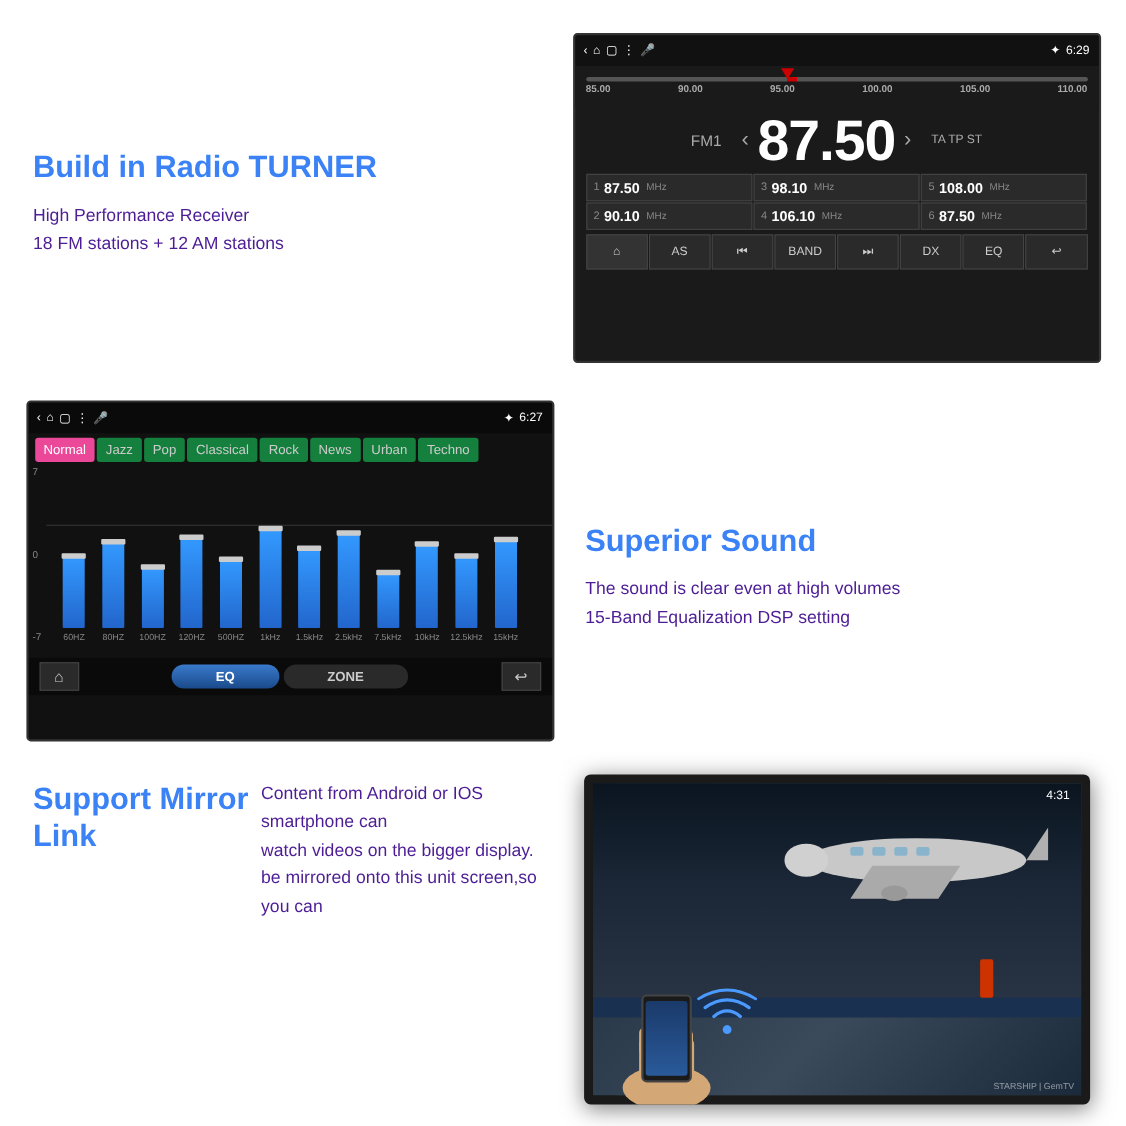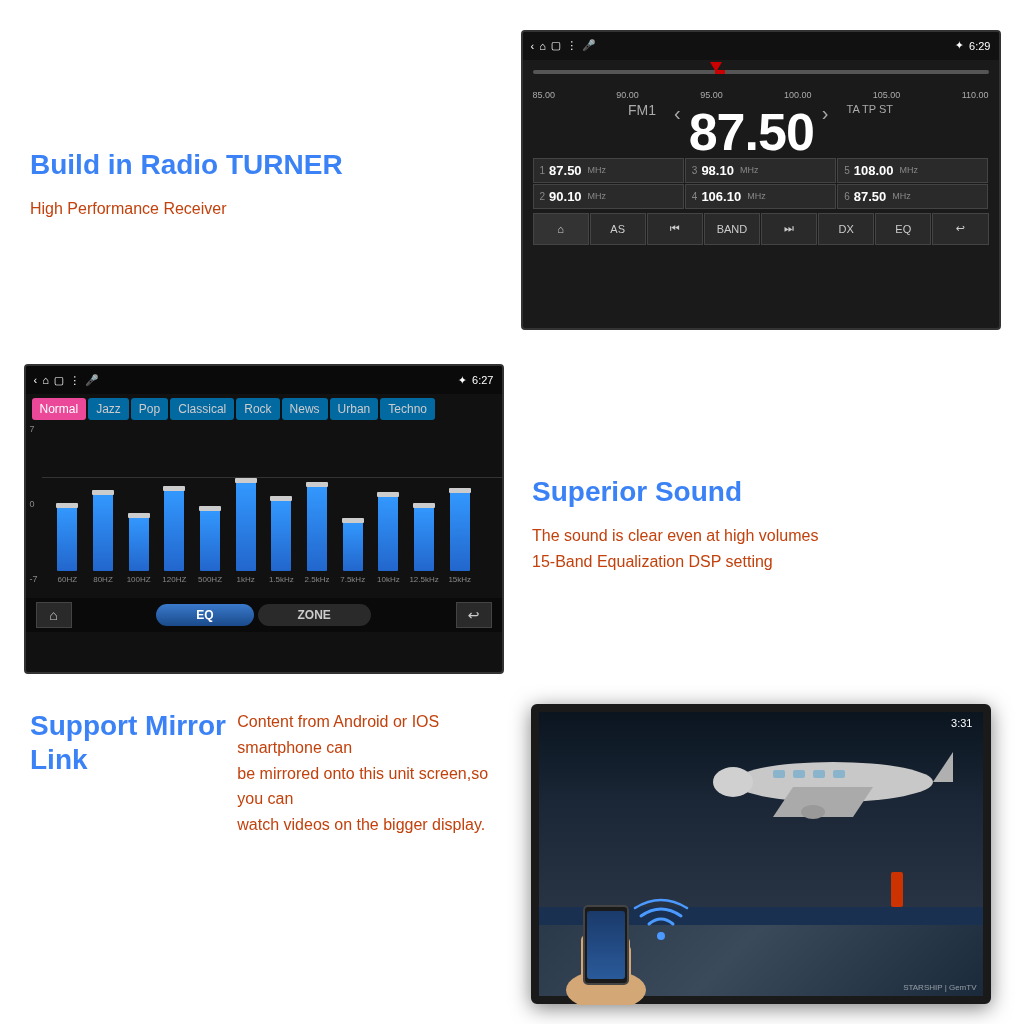--- a/index.html
+++ b/index.html
@@ -84,21 +84,21 @@
       font-size: 28px;
       font-weight: 900;
       color: #3b82f6;
       margin-bottom: 15px;
       font-family: 'Arial Black', Arial, sans-serif;
       line-height: 1.2;
     }
 
     .section-body {
       font-size: 16px;
-      color: #c2410c;
+      color: #4c1d95;
       line-height: 1.6;
     }
 
     
     .radio-screen {
       width: 480px;
       height: 300px;
       background: #1a1a1a;
       border-radius: 4px;
       border: 2px solid #333;
@@ -141,25 +141,27 @@
       border-left: 6px solid transparent;
       border-right: 6px solid transparent;
       border-top: 10px solid #cc0000;
     }
 
     .slider-labels {
       display: flex;
       justify-content: space-between;
       font-size: 9px;
       color: #aaa;
-      margin-top: 16px;
+      margin-top: 2px;
+      font-weight: bold;
     }
 
     .radio-main {
       display: flex;
+      align-items: center;
       justify-content: center;
       padding: 4px 10px;
       height: 60px;
     }
 
     .radio-band {
       color: #aaa;
       font-size: 14px;
       margin-right: 10px;
     }
@@ -269,21 +271,21 @@
       gap: 2px;
       padding: 4px 6px;
       background: #111;
     }
 
     .eq-preset-btn {
       padding: 4px 8px;
       border-radius: 3px;
       font-size: 12px;
       color: #ccc;
-      background: #0369a1;
+      background: #15803d;
       cursor: pointer;
       border: none;
     }
 
     .eq-preset-btn.active {
       background: #ec4899;
       color: #fff;
     }
 
     .eq-bands-container {
@@ -493,20 +495,21 @@
   </style>
 </head>
 <body>
 
 <div class="page">
 
   <div class="section-radio-text">
     <h2 class="section-title">Build in Radio TURNER</h2>
     <div class="section-body">
       <p>High Performance Receiver</p>
+      <p>18 FM stations + 12 AM stations</p>
     </div>
   </div>
 
   <div class="section-radio-img">
     <div class="radio-screen">
 
       <div class="radio-statusbar">
         <div class="status-icons">
           <span>‹</span>
           <span>⌂</span>
@@ -715,22 +718,22 @@
     <div class="section-body">
       <p>The sound is clear even at high volumes</p>
       <p>15-Band Equalization DSP setting</p>
     </div>
   </div>
 
   <div class="section-mirror-text">
     <h2 class="section-title">Support Mirror Link</h2>
     <div class="section-body">
       <p>Content from Android or IOS smartphone can</p>
+      <p>watch videos on the  bigger display.</p>
       <p>be mirrored onto this unit screen,so you can</p>
-      <p>watch videos on the  bigger display.</p>
     </div>
   </div>
 
   <div class="section-mirror-img">
     <div style="position:relative; width:460px; height:290px;">
 
       <div class="mirror-screen">
 
         <div class="mirror-sidebar">
           <div class="mirror-sidebar-dot"></div>
@@ -759,21 +762,21 @@
               <rect x="120" y="48" width="12" height="8" rx="2" fill="#8ab4cc"></rect>
 
               <ellipse cx="100" cy="90" rx="12" ry="7" fill="#999"></ellipse>
             </svg>
 
             <div class="ground-strip"></div>
 
             <div style="position:absolute; bottom:18px; right:80px; width:12px; height:35px; background:#cc3300; border-radius:2px;"></div>
           </div>
 
-          <div class="time-overlay">3:31</div>
+          <div class="time-overlay">4:31</div>
 
           <div class="watermark">STARSHIP | GemTV</div>
         </div>
       </div>
 
       <div style="position:absolute; bottom:-15px; left:30px; z-index:10;">
         
         <svg width="90" height="100" viewBox="0 0 90 100">
           <ellipse cx="45" cy="85" rx="40" ry="20" fill="#d4a876"></ellipse>
           <rect x="20" y="40" width="50" height="50" rx="5" fill="#d4a876"></rect>

